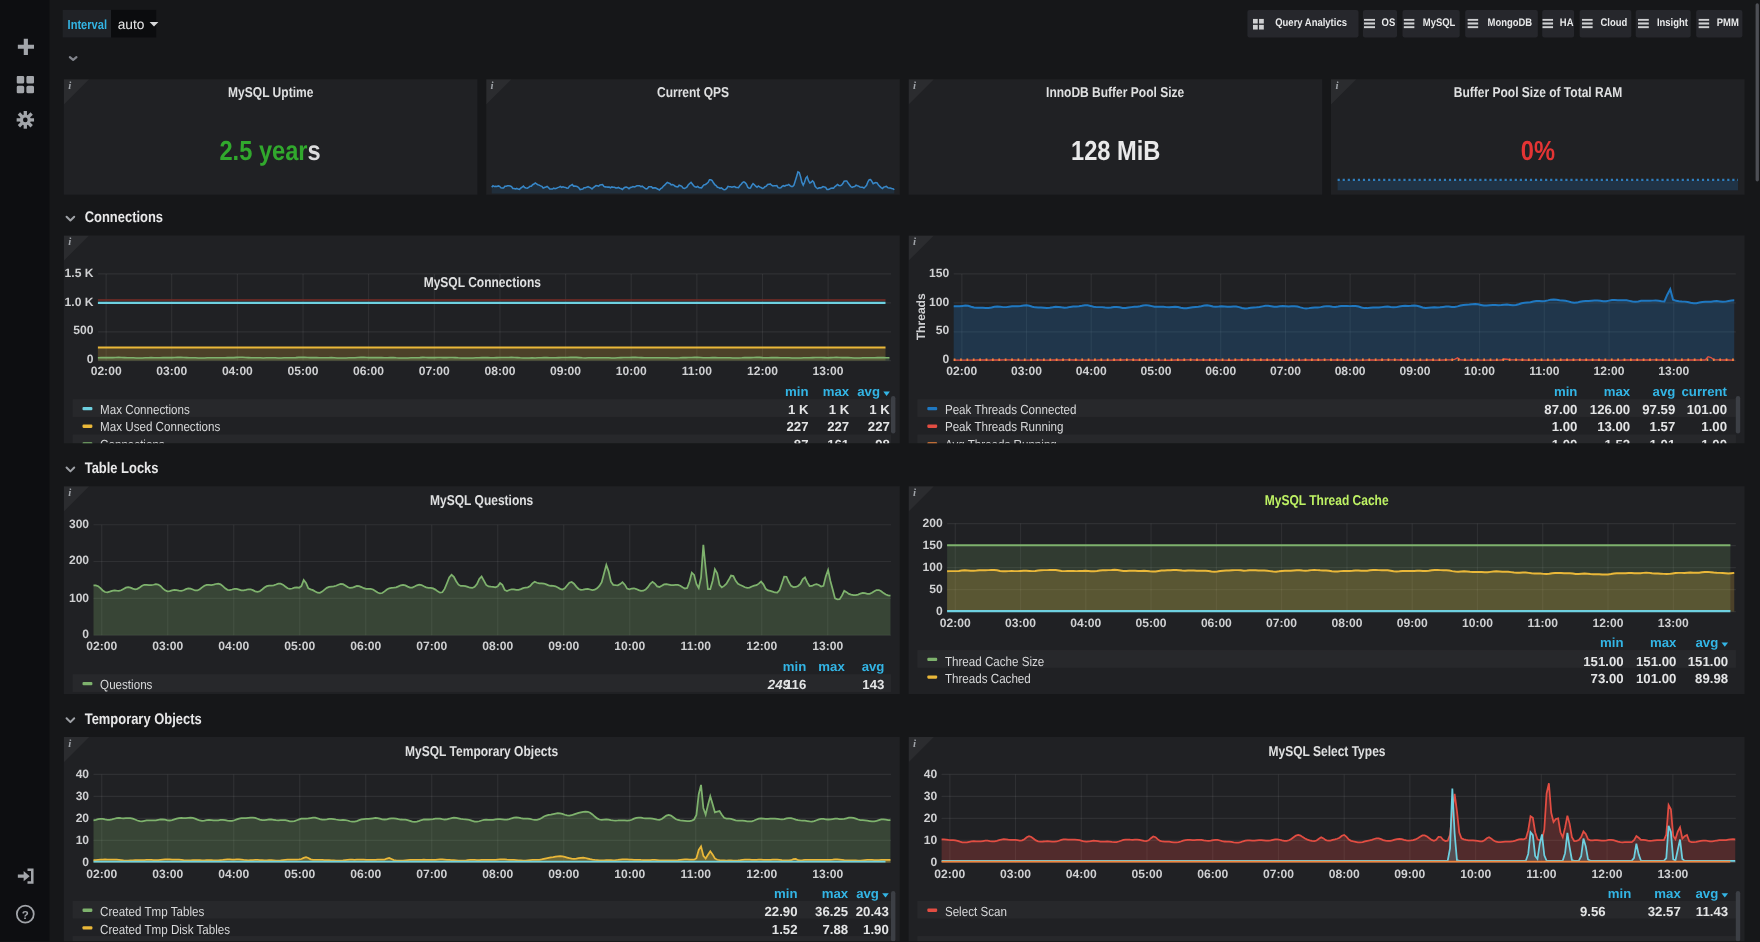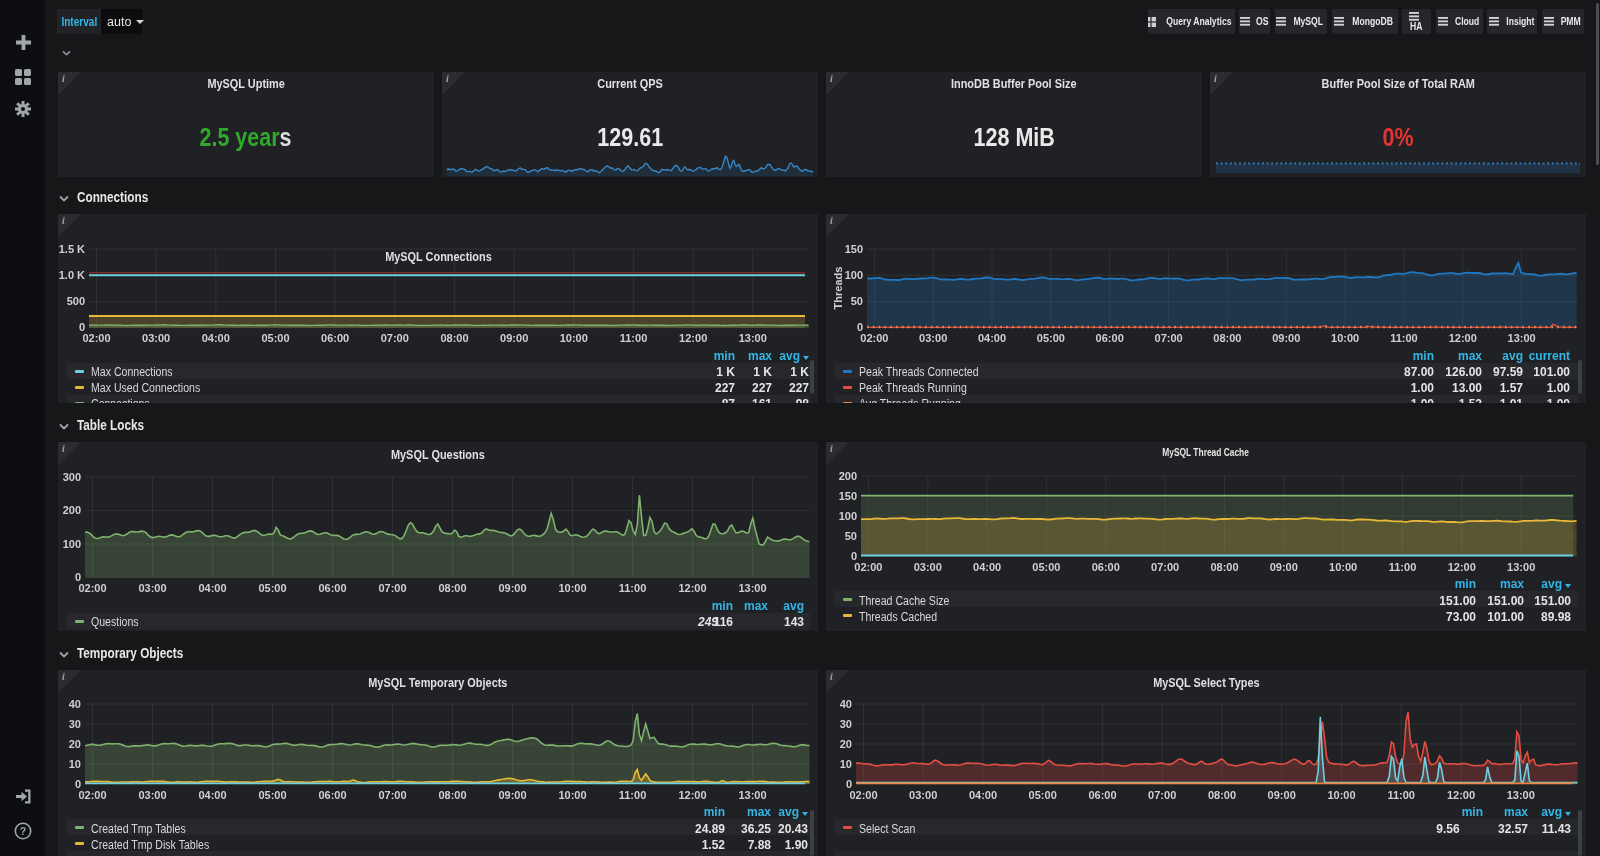--- a/index.html
+++ b/index.html
@@ -39,21 +39,21 @@
     <text x="9" y="13" text-anchor="middle" font-size="10.5" font-weight="700" fill="#a2a5aa" font-family="Liberation Sans">?</text>
   </svg>
 <div style="position:absolute;left:57px;top:9px;width:44px;height:25px;background:#202226;display:flex;align-items:center;justify-content:center;">
     <span style="font-size:12px;font-weight:700;color:#33b5e5;transform:scaleX(0.84);">Interval</span>
   </div>
 <div style="position:absolute;left:101px;top:9px;width:41px;height:25px;background:#0b0c0e;display:flex;align-items:center;padding-left:6px;box-sizing:border-box;">
     <span style="font-size:12.5px;color:#e6e6e6;">auto</span>
     <span style="display:inline-block;width:0;height:0;border-left:4px solid transparent;border-right:4px solid transparent;border-top:4.5px solid #d8d9da;margin-left:5px;"></span>
   </div>
 <div style="position:absolute;right:16px;top:9px;display:flex;gap:4.6px;">
-    <div style="width:87px;height:25px;background:#26272c;border-radius:2px;display:flex;align-items:center;justify-content:center;font-size:10px;font-weight:700;color:#e8e9ea;white-space:nowrap;overflow:hidden;box-sizing:border-box;">
+    <div style="width:101px;height:25px;background:#26272c;border-radius:2px;display:flex;align-items:center;justify-content:center;font-size:10px;font-weight:700;color:#e8e9ea;white-space:nowrap;overflow:hidden;box-sizing:border-box;">
       <svg width="10" height="10" style="margin-right:5px;flex:none;">
         <g fill="#cfd0d2">
           <rect x="0" y="0" width="4.4" height="4.4"></rect>
           <rect x="5.6" y="0" width="4.4" height="4.4"></rect>
           <rect x="0" y="5.6" width="4.4" height="4.4"></rect>
           <rect x="5.6" y="5.6" width="4.4" height="4.4"></rect>
         </g>
       </svg>
       <span style="display:inline-block;transform:scaleX(0.86);">Query Analytics</span>
     </div>
@@ -80,21 +80,21 @@
     <div style="width:66px;height:25px;background:#26272c;border-radius:2px;display:flex;align-items:center;justify-content:center;font-size:10px;font-weight:700;color:#e8e9ea;white-space:nowrap;overflow:hidden;box-sizing:border-box;">
       <svg width="10" height="9" style="margin-right:5px;flex:none;">
         <g fill="#cfd0d2">
           <rect x="0" y="0" width="10" height="1.9"></rect>
           <rect x="0" y="3.4" width="10" height="1.9"></rect>
           <rect x="0" y="6.8" width="10" height="1.9"></rect>
         </g>
       </svg>
       <span style="display:inline-block;transform:scaleX(0.86);">MongoDB</span>
     </div>
-    <div style="width:29px;height:25px;background:#26272c;border-radius:2px;display:flex;align-items:center;justify-content:center;font-size:10px;font-weight:700;color:#e8e9ea;white-space:nowrap;overflow:hidden;box-sizing:border-box;flex-direction:column;">
+    <div style="width:29px;height:25px;background:#26272c;border-radius:2px;display:flex;align-items:center;justify-content:center;font-size:10px;font-weight:700;color:#e8e9ea;white-space:nowrap;overflow:hidden;box-sizing:border-box;">
       <svg width="10" height="9" style="margin-right:5px;flex:none;">
         <g fill="#cfd0d2">
           <rect x="0" y="0" width="10" height="1.9"></rect>
           <rect x="0" y="3.4" width="10" height="1.9"></rect>
           <rect x="0" y="6.8" width="10" height="1.9"></rect>
         </g>
       </svg>
       <span style="display:inline-block;transform:scaleX(0.86);">HA</span>
     </div>
     <div style="width:47px;height:25px;background:#26272c;border-radius:2px;display:flex;align-items:center;justify-content:center;font-size:10px;font-weight:700;color:#e8e9ea;white-space:nowrap;overflow:hidden;box-sizing:border-box;">
@@ -145,21 +145,20 @@
 <div style="position:absolute;left:77px;top:645px;font-size:14px;font-weight:700;color:#e8e8e9;transform:scaleX(0.84);transform-origin:left;">Temporary Objects</div>
 <div style="position:absolute;left:1596px;top:3px;width:3px;height:162px;background:#4d4f55;border-radius:1.5px;"></div>
 <div style="position:absolute;left:58px;top:72px;width:376px;height:105px;background:#202124;overflow:hidden;">
     <div style="position:absolute;left:30px;right:30px;top:4px;text-align:center;font-size:13px;font-weight:700;color:#dfe0e1;white-space:nowrap;"><span style="display:inline-block;transform:scaleX(0.84);">MySQL Uptime</span></div>
     <div style="position:absolute;left:0;right:0;top:51px;text-align:center;font-size:25px;font-weight:700;"><span style="display:inline-block;transform:scaleX(0.86);white-space:nowrap;"><span style="color:rgba(50,172,45,0.97);">2.5 year</span><span style="color:#dcdcdd;">s</span></span></div>
     <div style="position:absolute;left:0;top:0;width:0;height:0;border-top:23px solid rgba(255,255,255,0.05);border-right:23px solid transparent;"></div>
     <div style="position:absolute;left:4px;top:1px;font:italic 700 10px 'Liberation Serif',serif;color:#9fa3a8;">i</div>
   </div>
 <div style="position:absolute;left:442px;top:72px;width:376px;height:105px;background:#202124;overflow:hidden;">
     <div style="position:absolute;left:30px;right:30px;top:4px;text-align:center;font-size:13px;font-weight:700;color:#dfe0e1;white-space:nowrap;"><span style="display:inline-block;transform:scaleX(0.84);">Current QPS</span></div>
-    <div style="position:absolute;left:0;right:0;top:51px;text-align:center;font-size:25px;font-weight:700;"><span style="display:inline-block;transform:scaleX(0.86);white-space:nowrap;"><span style="color:#e9e9ea;">129.61</span></span></div>
     <svg width="376" height="105" style="position:absolute;left:0;top:0;">
       <polygon points="5,104 5.0,98.3 6.2,96.8 7.4,97.6 8.6,97.4 9.8,97.5 11.0,97.0 12.2,97.4 13.4,98.8 14.6,98.9 15.8,98.9 17.0,97.4 18.2,97.3 19.4,96.8 20.6,96.8 21.8,97.1 23.0,97.6 24.2,99.4 25.4,99.4 26.6,99.8 27.8,99.3 29.0,99.9 30.2,100.2 31.4,99.1 32.6,98.2 33.8,97.2 35.0,98.5 36.2,98.9 37.4,99.1 38.6,98.3 39.8,97.4 41.0,97.3 42.2,95.9 43.4,95.3 44.6,94.3 45.8,95.2 47.0,95.9 48.2,96.3 49.4,97.0 50.6,97.4 51.8,98.9 53.0,98.4 54.2,98.0 55.4,97.5 56.6,98.4 57.8,99.9 59.0,99.9 60.2,99.9 61.4,99.0 62.6,99.5 63.8,99.2 65.0,98.6 66.2,98.1 67.4,97.5 68.6,98.3 69.8,97.8 71.0,98.3 72.2,98.4 73.4,99.1 74.6,98.9 75.8,97.2 77.0,96.5 78.2,95.8 79.4,97.2 80.6,97.2 81.8,97.4 83.0,97.7 84.2,98.7 85.4,100.3 86.6,100.0 87.8,99.9 89.0,98.7 90.2,98.6 91.4,98.1 92.6,97.7 93.8,98.3 95.0,98.8 96.2,99.8 97.4,98.5 98.6,97.6 99.8,96.7 101.0,96.9 102.2,97.3 103.4,96.2 104.6,96.0 105.8,95.8 107.0,97.4 108.2,97.9 109.4,98.0 110.6,98.1 111.8,98.0 113.0,98.7 114.2,97.9 115.4,98.2 116.6,98.2 117.8,98.8 119.0,98.9 120.2,98.4 121.4,99.1 122.6,99.4 123.8,100.3 125.0,99.1 126.2,98.3 127.4,98.1 128.6,98.6 129.8,99.5 131.0,98.5 132.2,98.3 133.4,97.6 134.6,97.9 135.8,97.5 137.0,96.8 138.2,96.9 139.4,96.8 140.6,97.7 141.8,97.3 143.0,98.2 144.2,99.0 145.4,99.7 146.6,99.4 147.8,97.7 149.0,97.7 150.2,97.7 151.4,99.0 152.6,98.8 153.8,98.8 155.0,99.4 156.2,100.0 157.4,100.8 158.6,99.5 159.8,98.8 161.0,97.3 162.2,96.3 163.4,95.0 164.6,93.8 165.8,94.4 167.0,94.8 168.2,96.0 169.4,95.7 170.6,96.3 171.8,97.3 173.0,97.8 174.2,97.9 175.4,96.4 176.6,96.8 177.8,97.4 179.0,99.0 180.2,99.3 181.4,98.8 182.6,98.0 183.8,95.9 185.0,94.8 186.2,93.7 187.4,95.3 188.6,96.9 189.8,97.9 191.0,98.1 192.2,97.4 193.4,98.4 194.6,98.6 195.8,98.8 197.0,97.1 198.2,96.0 199.4,95.7 200.6,94.8 201.8,93.8 203.0,91.4 204.2,91.4 205.4,92.2 206.6,94.2 207.8,95.8 209.0,96.7 210.2,98.3 211.4,98.5 212.6,99.2 213.8,98.8 215.0,99.7 216.2,100.5 217.4,100.3 218.6,99.3 219.8,97.4 221.0,97.7 222.2,97.7 223.4,98.2 224.6,97.7 225.8,97.5 227.0,98.4 228.2,98.5 229.4,98.6 230.6,96.7 231.8,95.5 233.0,93.9 234.2,93.3 235.4,94.1 236.6,95.4 237.8,98.2 239.0,99.1 240.2,99.0 241.4,96.5 242.6,94.9 243.8,95.9 245.0,97.3 246.2,98.2 247.4,97.1 248.6,97.9 249.8,98.4 251.0,99.2 252.2,98.9 253.4,97.8 254.6,97.3 255.8,95.8 257.0,95.6 258.2,95.2 259.4,96.4 260.6,97.1 261.8,96.9 263.0,96.9 264.2,96.8 265.4,98.6 266.6,98.9 267.8,98.7 269.0,97.5 270.2,96.8 271.4,97.2 272.6,96.5 273.8,96.5 275.0,95.7 276.2,96.8 277.4,97.5 278.6,97.5 279.8,96.2 281.0,92.4 282.2,88.5 283.4,84.3 284.6,84.9 285.8,88.6 287.0,93.8 288.2,96.3 289.4,93.7 290.6,89.9 291.8,88.5 293.0,92.3 294.2,94.4 295.4,93.7 296.6,92.4 297.8,93.7 299.0,97.4 300.2,98.7 301.4,99.5 302.6,98.7 303.8,98.8 305.0,98.4 306.2,97.6 307.4,97.9 308.6,98.4 309.8,100.3 311.0,100.3 312.2,99.9 313.4,99.1 314.6,98.9 315.8,99.1 317.0,97.6 318.2,96.8 319.4,95.7 320.6,96.6 321.8,96.9 323.0,96.3 324.2,94.9 325.4,92.7 326.6,92.5 327.8,92.5 329.0,94.4 330.2,95.9 331.4,97.6 332.6,98.4 333.8,97.8 335.0,97.5 336.2,96.3 337.4,96.8 338.6,97.2 339.8,98.1 341.0,98.2 342.2,98.2 343.4,98.9 344.6,97.8 345.8,96.5 347.0,93.2 348.2,91.3 349.4,91.2 350.6,92.9 351.8,95.0 353.0,94.4 354.2,94.0 355.4,94.3 356.6,96.3 357.8,97.4 359.0,98.6 360.2,99.4 361.4,98.1 362.6,97.8 363.8,97.4 365.0,98.6 366.2,98.9 367.4,98.9 368.6,99.3 369.8,99.5 371.0,100.5 371,104" fill="#1f78c1" fill-opacity="0.15"></polygon>
       <polyline points="5.0,98.3 6.2,96.8 7.4,97.6 8.6,97.4 9.8,97.5 11.0,97.0 12.2,97.4 13.4,98.8 14.6,98.9 15.8,98.9 17.0,97.4 18.2,97.3 19.4,96.8 20.6,96.8 21.8,97.1 23.0,97.6 24.2,99.4 25.4,99.4 26.6,99.8 27.8,99.3 29.0,99.9 30.2,100.2 31.4,99.1 32.6,98.2 33.8,97.2 35.0,98.5 36.2,98.9 37.4,99.1 38.6,98.3 39.8,97.4 41.0,97.3 42.2,95.9 43.4,95.3 44.6,94.3 45.8,95.2 47.0,95.9 48.2,96.3 49.4,97.0 50.6,97.4 51.8,98.9 53.0,98.4 54.2,98.0 55.4,97.5 56.6,98.4 57.8,99.9 59.0,99.9 60.2,99.9 61.4,99.0 62.6,99.5 63.8,99.2 65.0,98.6 66.2,98.1 67.4,97.5 68.6,98.3 69.8,97.8 71.0,98.3 72.2,98.4 73.4,99.1 74.6,98.9 75.8,97.2 77.0,96.5 78.2,95.8 79.4,97.2 80.6,97.2 81.8,97.4 83.0,97.7 84.2,98.7 85.4,100.3 86.6,100.0 87.8,99.9 89.0,98.7 90.2,98.6 91.4,98.1 92.6,97.7 93.8,98.3 95.0,98.8 96.2,99.8 97.4,98.5 98.6,97.6 99.8,96.7 101.0,96.9 102.2,97.3 103.4,96.2 104.6,96.0 105.8,95.8 107.0,97.4 108.2,97.9 109.4,98.0 110.6,98.1 111.8,98.0 113.0,98.7 114.2,97.9 115.4,98.2 116.6,98.2 117.8,98.8 119.0,98.9 120.2,98.4 121.4,99.1 122.6,99.4 123.8,100.3 125.0,99.1 126.2,98.3 127.4,98.1 128.6,98.6 129.8,99.5 131.0,98.5 132.2,98.3 133.4,97.6 134.6,97.9 135.8,97.5 137.0,96.8 138.2,96.9 139.4,96.8 140.6,97.7 141.8,97.3 143.0,98.2 144.2,99.0 145.4,99.7 146.6,99.4 147.8,97.7 149.0,97.7 150.2,97.7 151.4,99.0 152.6,98.8 153.8,98.8 155.0,99.4 156.2,100.0 157.4,100.8 158.6,99.5 159.8,98.8 161.0,97.3 162.2,96.3 163.4,95.0 164.6,93.8 165.8,94.4 167.0,94.8 168.2,96.0 169.4,95.7 170.6,96.3 171.8,97.3 173.0,97.8 174.2,97.9 175.4,96.4 176.6,96.8 177.8,97.4 179.0,99.0 180.2,99.3 181.4,98.8 182.6,98.0 183.8,95.9 185.0,94.8 186.2,93.7 187.4,95.3 188.6,96.9 189.8,97.9 191.0,98.1 192.2,97.4 193.4,98.4 194.6,98.6 195.8,98.8 197.0,97.1 198.2,96.0 199.4,95.7 200.6,94.8 201.8,93.8 203.0,91.4 204.2,91.4 205.4,92.2 206.6,94.2 207.8,95.8 209.0,96.7 210.2,98.3 211.4,98.5 212.6,99.2 213.8,98.8 215.0,99.7 216.2,100.5 217.4,100.3 218.6,99.3 219.8,97.4 221.0,97.7 222.2,97.7 223.4,98.2 224.6,97.7 225.8,97.5 227.0,98.4 228.2,98.5 229.4,98.6 230.6,96.7 231.8,95.5 233.0,93.9 234.2,93.3 235.4,94.1 236.6,95.4 237.8,98.2 239.0,99.1 240.2,99.0 241.4,96.5 242.6,94.9 243.8,95.9 245.0,97.3 246.2,98.2 247.4,97.1 248.6,97.9 249.8,98.4 251.0,99.2 252.2,98.9 253.4,97.8 254.6,97.3 255.8,95.8 257.0,95.6 258.2,95.2 259.4,96.4 260.6,97.1 261.8,96.9 263.0,96.9 264.2,96.8 265.4,98.6 266.6,98.9 267.8,98.7 269.0,97.5 270.2,96.8 271.4,97.2 272.6,96.5 273.8,96.5 275.0,95.7 276.2,96.8 277.4,97.5 278.6,97.5 279.8,96.2 281.0,92.4 282.2,88.5 283.4,84.3 284.6,84.9 285.8,88.6 287.0,93.8 288.2,96.3 289.4,93.7 290.6,89.9 291.8,88.5 293.0,92.3 294.2,94.4 295.4,93.7 296.6,92.4 297.8,93.7 299.0,97.4 300.2,98.7 301.4,99.5 302.6,98.7 303.8,98.8 305.0,98.4 306.2,97.6 307.4,97.9 308.6,98.4 309.8,100.3 311.0,100.3 312.2,99.9 313.4,99.1 314.6,98.9 315.8,99.1 317.0,97.6 318.2,96.8 319.4,95.7 320.6,96.6 321.8,96.9 323.0,96.3 324.2,94.9 325.4,92.7 326.6,92.5 327.8,92.5 329.0,94.4 330.2,95.9 331.4,97.6 332.6,98.4 333.8,97.8 335.0,97.5 336.2,96.3 337.4,96.8 338.6,97.2 339.8,98.1 341.0,98.2 342.2,98.2 343.4,98.9 344.6,97.8 345.8,96.5 347.0,93.2 348.2,91.3 349.4,91.2 350.6,92.9 351.8,95.0 353.0,94.4 354.2,94.0 355.4,94.3 356.6,96.3 357.8,97.4 359.0,98.6 360.2,99.4 361.4,98.1 362.6,97.8 363.8,97.4 365.0,98.6 366.2,98.9 367.4,98.9 368.6,99.3 369.8,99.5 371.0,100.5" fill="none" stroke="#3787c8" stroke-width="1.4"></polyline>
     </svg>
     <div style="position:absolute;left:0;top:0;width:0;height:0;border-top:23px solid rgba(255,255,255,0.05);border-right:23px solid transparent;"></div>
     <div style="position:absolute;left:4px;top:1px;font:italic 700 10px 'Liberation Serif',serif;color:#9fa3a8;">i</div>
   </div>
 <div style="position:absolute;left:826px;top:72px;width:376px;height:105px;background:#202124;overflow:hidden;">
     <div style="position:absolute;left:30px;right:30px;top:4px;text-align:center;font-size:13px;font-weight:700;color:#dfe0e1;white-space:nowrap;"><span style="display:inline-block;transform:scaleX(0.84);">InnoDB Buffer Pool Size</span></div>
     <div style="position:absolute;left:0;right:0;top:51px;text-align:center;font-size:25px;font-weight:700;"><span style="display:inline-block;transform:scaleX(0.86);white-space:nowrap;"><span style="color:#e9e9ea;">128 MiB</span></span></div>
@@ -393,21 +392,21 @@
       <line x1="517.1" y1="34" x2="517.1" y2="114" stroke="rgba(255,255,255,0.07)" stroke-width="1"></line>
       <line x1="576.5" y1="34" x2="576.5" y2="114" stroke="rgba(255,255,255,0.07)" stroke-width="1"></line>
       <line x1="635.8" y1="34" x2="635.8" y2="114" stroke="rgba(255,255,255,0.07)" stroke-width="1"></line>
       <line x1="695.2" y1="34" x2="695.2" y2="114" stroke="rgba(255,255,255,0.07)" stroke-width="1"></line>
       <polygon points="35.0,114.0 35.0,53.6 64.7,53.6 94.3,53.6 124.0,53.6 153.7,53.6 183.3,53.6 213.0,53.6 242.7,53.6 272.4,53.6 302.0,53.6 331.7,53.6 361.4,53.6 391.0,53.6 420.7,53.6 450.4,53.6 480.0,53.6 509.7,53.6 539.4,53.6 569.1,53.6 598.7,53.6 628.4,53.6 658.1,53.6 687.7,53.6 717.4,53.6 747.1,53.6 747.1,114.0" fill="#7eb26d" fill-opacity="0.18" stroke="none"></polygon>
       <polygon points="35.0,114.0 35.0,77.4 37.7,77.2 40.3,77.2 43.0,77.2 45.7,77.0 48.4,76.7 51.0,76.5 53.7,76.7 56.4,76.9 59.0,76.9 61.7,76.7 64.4,76.4 67.0,76.3 69.7,76.4 72.4,76.3 75.1,76.2 77.7,76.2 80.4,76.5 83.1,77.0 85.7,77.3 88.4,77.3 91.1,77.2 93.7,77.1 96.4,77.2 99.1,77.2 101.8,77.0 104.4,76.8 107.1,76.8 109.8,77.0 112.4,77.2 115.1,77.0 117.8,76.7 120.4,76.4 123.1,76.3 125.8,76.3 128.5,76.2 131.1,76.1 133.8,76.2 136.5,76.6 139.1,77.0 141.8,77.2 144.5,77.1 147.2,77.0 149.8,77.0 152.5,77.2 155.2,77.1 157.8,77.0 160.5,76.9 163.2,77.1 165.8,77.3 168.5,77.4 171.2,77.1 173.9,76.7 176.5,76.5 179.2,76.4 181.9,76.3 184.5,76.2 187.2,76.0 189.9,76.2 192.5,76.6 195.2,77.0 197.9,77.0 200.6,76.8 203.2,76.8 205.9,76.9 208.6,77.0 211.2,77.0 213.9,76.9 216.6,77.0 219.2,77.3 221.9,77.5 224.6,77.5 227.3,77.1 229.9,76.7 232.6,76.6 235.3,76.5 237.9,76.4 240.6,76.2 243.3,76.1 246.0,76.4 248.6,76.7 251.3,76.9 254.0,76.7 256.6,76.6 259.3,76.6 262.0,76.8 264.6,76.9 267.3,76.9 270.0,76.9 272.7,77.1 275.3,77.5 278.0,77.7 280.7,77.5 283.3,77.1 286.0,76.8 288.7,76.7 291.3,76.7 294.0,76.5 296.7,76.3 299.4,76.3 302.0,76.5 304.7,76.8 307.4,76.7 310.0,76.5 312.7,76.3 315.4,76.4 318.0,76.6 320.7,76.7 323.4,76.7 326.1,76.9 328.7,77.2 331.4,77.6 334.1,77.7 336.7,77.4 339.4,77.0 342.1,76.9 344.8,76.9 347.4,76.8 350.1,76.6 352.8,76.4 355.4,76.5 358.1,76.7 360.8,76.8 363.4,76.6 366.1,76.3 368.8,76.2 371.5,76.3 374.1,76.5 376.8,76.6 379.5,76.6 382.1,76.9 384.8,77.3 387.5,77.6 390.1,77.5 392.8,77.2 395.5,77.0 398.2,77.0 400.8,77.0 403.5,76.9 406.2,76.7 408.8,76.6 411.5,76.8 414.2,76.9 416.9,76.8 419.5,76.5 422.2,76.2 424.9,76.1 427.5,76.3 430.2,76.4 432.9,76.4 435.5,76.5 438.2,76.9 440.9,77.3 443.6,77.5 446.2,77.3 448.9,77.0 451.6,77.0 454.2,77.1 456.9,77.1 459.6,77.0 462.2,76.9 464.9,76.9 467.6,77.1 470.3,77.1 472.9,76.8 475.6,76.4 478.3,76.1 480.9,76.1 483.6,76.3 486.3,76.4 488.9,76.5 491.6,76.7 494.3,77.2 497.0,77.6 499.6,77.7 502.3,77.5 505.0,77.4 507.6,77.5 510.3,77.8 513.0,77.9 515.7,77.9 518.3,77.9 521.0,78.1 523.7,78.3 526.3,78.3 529.0,77.9 531.7,77.5 534.3,77.4 537.0,77.5 539.7,77.7 542.4,77.7 545.0,77.8 547.7,78.1 550.4,78.5 553.0,78.7 555.7,78.7 558.4,78.5 561.0,78.5 563.7,78.8 566.4,79.1 569.1,79.3 571.7,79.3 574.4,79.4 577.1,79.7 579.7,79.8 582.4,79.6 585.1,79.2 587.7,78.9 590.4,78.9 593.1,79.0 595.8,79.1 598.4,79.1 601.1,79.2 603.8,79.4 606.4,79.8 609.1,79.9 611.8,79.6 614.5,79.4 617.1,79.5 619.8,79.8 622.5,80.0 625.1,80.0 627.8,80.0 630.5,80.2 633.1,80.3 635.8,80.3 638.5,79.9 641.2,79.4 643.8,79.2 646.5,79.2 649.2,79.2 651.8,79.1 654.5,79.0 657.2,79.0 659.8,79.1 662.5,79.2 665.2,79.1 667.9,78.8 670.5,78.6 673.2,78.8 675.9,79.1 678.5,79.3 681.2,79.4 683.9,79.5 686.5,79.7 689.2,79.8 691.9,79.7 694.6,79.3 697.2,78.9 699.9,78.8 702.6,78.8 705.2,78.9 707.9,78.7 710.6,78.5 713.3,78.6 715.9,78.7 718.6,78.6 721.3,78.3 723.9,78.0 726.6,77.9 729.3,78.2 731.9,78.5 734.6,78.7 737.3,78.8 740.0,79.0 742.6,79.2 745.3,79.4 748.0,79.1 750.6,78.8 750.6,114.0" fill="#eab839" fill-opacity="0.22" stroke="none"></polygon>
       <polyline points="35.0,53.6 64.7,53.6 94.3,53.6 124.0,53.6 153.7,53.6 183.3,53.6 213.0,53.6 242.7,53.6 272.4,53.6 302.0,53.6 331.7,53.6 361.4,53.6 391.0,53.6 420.7,53.6 450.4,53.6 480.0,53.6 509.7,53.6 539.4,53.6 569.1,53.6 598.7,53.6 628.4,53.6 658.1,53.6 687.7,53.6 717.4,53.6 747.1,53.6" fill="none" stroke="#7eb26d" stroke-width="1.8"></polyline>
       <polyline points="35.0,77.4 37.7,77.2 40.3,77.2 43.0,77.2 45.7,77.0 48.4,76.7 51.0,76.5 53.7,76.7 56.4,76.9 59.0,76.9 61.7,76.7 64.4,76.4 67.0,76.3 69.7,76.4 72.4,76.3 75.1,76.2 77.7,76.2 80.4,76.5 83.1,77.0 85.7,77.3 88.4,77.3 91.1,77.2 93.7,77.1 96.4,77.2 99.1,77.2 101.8,77.0 104.4,76.8 107.1,76.8 109.8,77.0 112.4,77.2 115.1,77.0 117.8,76.7 120.4,76.4 123.1,76.3 125.8,76.3 128.5,76.2 131.1,76.1 133.8,76.2 136.5,76.6 139.1,77.0 141.8,77.2 144.5,77.1 147.2,77.0 149.8,77.0 152.5,77.2 155.2,77.1 157.8,77.0 160.5,76.9 163.2,77.1 165.8,77.3 168.5,77.4 171.2,77.1 173.9,76.7 176.5,76.5 179.2,76.4 181.9,76.3 184.5,76.2 187.2,76.0 189.9,76.2 192.5,76.6 195.2,77.0 197.9,77.0 200.6,76.8 203.2,76.8 205.9,76.9 208.6,77.0 211.2,77.0 213.9,76.9 216.6,77.0 219.2,77.3 221.9,77.5 224.6,77.5 227.3,77.1 229.9,76.7 232.6,76.6 235.3,76.5 237.9,76.4 240.6,76.2 243.3,76.1 246.0,76.4 248.6,76.7 251.3,76.9 254.0,76.7 256.6,76.6 259.3,76.6 262.0,76.8 264.6,76.9 267.3,76.9 270.0,76.9 272.7,77.1 275.3,77.5 278.0,77.7 280.7,77.5 283.3,77.1 286.0,76.8 288.7,76.7 291.3,76.7 294.0,76.5 296.7,76.3 299.4,76.3 302.0,76.5 304.7,76.8 307.4,76.7 310.0,76.5 312.7,76.3 315.4,76.4 318.0,76.6 320.7,76.7 323.4,76.7 326.1,76.9 328.7,77.2 331.4,77.6 334.1,77.7 336.7,77.4 339.4,77.0 342.1,76.9 344.8,76.9 347.4,76.8 350.1,76.6 352.8,76.4 355.4,76.5 358.1,76.7 360.8,76.8 363.4,76.6 366.1,76.3 368.8,76.2 371.5,76.3 374.1,76.5 376.8,76.6 379.5,76.6 382.1,76.9 384.8,77.3 387.5,77.6 390.1,77.5 392.8,77.2 395.5,77.0 398.2,77.0 400.8,77.0 403.5,76.9 406.2,76.7 408.8,76.6 411.5,76.8 414.2,76.9 416.9,76.8 419.5,76.5 422.2,76.2 424.9,76.1 427.5,76.3 430.2,76.4 432.9,76.4 435.5,76.5 438.2,76.9 440.9,77.3 443.6,77.5 446.2,77.3 448.9,77.0 451.6,77.0 454.2,77.1 456.9,77.1 459.6,77.0 462.2,76.9 464.9,76.9 467.6,77.1 470.3,77.1 472.9,76.8 475.6,76.4 478.3,76.1 480.9,76.1 483.6,76.3 486.3,76.4 488.9,76.5 491.6,76.7 494.3,77.2 497.0,77.6 499.6,77.7 502.3,77.5 505.0,77.4 507.6,77.5 510.3,77.8 513.0,77.9 515.7,77.9 518.3,77.9 521.0,78.1 523.7,78.3 526.3,78.3 529.0,77.9 531.7,77.5 534.3,77.4 537.0,77.5 539.7,77.7 542.4,77.7 545.0,77.8 547.7,78.1 550.4,78.5 553.0,78.7 555.7,78.7 558.4,78.5 561.0,78.5 563.7,78.8 566.4,79.1 569.1,79.3 571.7,79.3 574.4,79.4 577.1,79.7 579.7,79.8 582.4,79.6 585.1,79.2 587.7,78.9 590.4,78.9 593.1,79.0 595.8,79.1 598.4,79.1 601.1,79.2 603.8,79.4 606.4,79.8 609.1,79.9 611.8,79.6 614.5,79.4 617.1,79.5 619.8,79.8 622.5,80.0 625.1,80.0 627.8,80.0 630.5,80.2 633.1,80.3 635.8,80.3 638.5,79.9 641.2,79.4 643.8,79.2 646.5,79.2 649.2,79.2 651.8,79.1 654.5,79.0 657.2,79.0 659.8,79.1 662.5,79.2 665.2,79.1 667.9,78.8 670.5,78.6 673.2,78.8 675.9,79.1 678.5,79.3 681.2,79.4 683.9,79.5 686.5,79.7 689.2,79.8 691.9,79.7 694.6,79.3 697.2,78.9 699.9,78.8 702.6,78.8 705.2,78.9 707.9,78.7 710.6,78.5 713.3,78.6 715.9,78.7 718.6,78.6 721.3,78.3 723.9,78.0 726.6,77.9 729.3,78.2 731.9,78.5 734.6,78.7 737.3,78.8 740.0,79.0 742.6,79.2 745.3,79.4 748.0,79.1 750.6,78.8" fill="none" stroke="#eab839" stroke-width="1.8"></polyline>
       <polyline points="35.0,113.6 64.7,113.6 94.3,113.6 124.0,113.6 153.7,113.6 183.3,113.6 213.0,113.6 242.7,113.6 272.4,113.6 302.0,113.6 331.7,113.6 361.4,113.6 391.0,113.6 420.7,113.6 450.4,113.6 480.0,113.6 509.7,113.6 539.4,113.6 569.1,113.6 598.7,113.6 628.4,113.6 658.1,113.6 687.7,113.6 717.4,113.6 747.1,113.6" fill="none" stroke="#6ed0e0" stroke-width="2"></polyline>
     </svg>
-    <div style="position:absolute;left:40px;right:40px;top:5px;text-align:center;font-size:10px;font-weight:700;color:#e5e5e5;white-space:nowrap;"><span style="display:inline-block;transform:scaleX(0.84);">MySQL Thread Cache</span></div>
+    <div style="position:absolute;left:40px;right:40px;top:5px;text-align:center;font-size:13px;font-weight:700;color:#bef264;white-space:nowrap;"><span style="display:inline-block;transform:scaleX(0.84);">MySQL Thread Cache</span></div>
     <div style="position:absolute;left:-29px;top:27.5px;width:60px;text-align:right;font-size:11px;font-weight:700;color:#cfd0d2;">200</div>
     <div style="position:absolute;left:-29px;top:47.5px;width:60px;text-align:right;font-size:11px;font-weight:700;color:#cfd0d2;">150</div>
     <div style="position:absolute;left:-29px;top:67.5px;width:60px;text-align:right;font-size:11px;font-weight:700;color:#cfd0d2;">100</div>
     <div style="position:absolute;left:-29px;top:87.5px;width:60px;text-align:right;font-size:11px;font-weight:700;color:#cfd0d2;">50</div>
     <div style="position:absolute;left:-29px;top:107.5px;width:60px;text-align:right;font-size:11px;font-weight:700;color:#cfd0d2;">0</div>
     <div style="position:absolute;left:18.4px;top:118.5px;width:48px;text-align:center;font-size:11px;font-weight:700;color:#cfd0d2;">02:00</div>
     <div style="position:absolute;left:77.8px;top:118.5px;width:48px;text-align:center;font-size:11px;font-weight:700;color:#cfd0d2;">03:00</div>
     <div style="position:absolute;left:137.1px;top:118.5px;width:48px;text-align:center;font-size:11px;font-weight:700;color:#cfd0d2;">04:00</div>
     <div style="position:absolute;left:196.4px;top:118.5px;width:48px;text-align:center;font-size:11px;font-weight:700;color:#cfd0d2;">05:00</div>
     <div style="position:absolute;left:255.8px;top:118.5px;width:48px;text-align:center;font-size:11px;font-weight:700;color:#cfd0d2;">06:00</div>
@@ -484,21 +483,21 @@
     <div style="position:absolute;left:610.5px;top:118.5px;width:48px;text-align:center;font-size:11px;font-weight:700;color:#cfd0d2;">12:00</div>
     <div style="position:absolute;left:670.5px;top:118.5px;width:48px;text-align:center;font-size:11px;font-weight:700;color:#cfd0d2;">13:00</div>
     <div style="position:absolute;left:8px;right:8px;top:135px;height:14px;">
       <div style="position:absolute;left:589px;top:0;width:70px;text-align:right;font-size:12px;font-weight:700;color:#33b5e5;">min</div>
       <div style="position:absolute;left:635px;top:0;width:70px;text-align:right;font-size:12px;font-weight:700;color:#33b5e5;">max</div>
       <div style="position:absolute;left:672px;top:0;width:70px;text-align:right;font-size:12px;font-weight:700;color:#33b5e5;">avg<span style="display:inline-block;width:0;height:0;border-left:3px solid transparent;border-right:3px solid transparent;border-top:4px solid #33b5e5;margin-left:3px;"></span></div>
     </div>
     <div style="position:absolute;left:8px;right:8px;top:149px;height:16px;background:rgba(255,255,255,0.035);">
       <div style="position:absolute;left:9px;top:7px;width:9px;height:3px;border-radius:1px;background:#7eb26d;"></div>
       <div style="position:absolute;left:25px;top:2.5px;font-size:12px;color:#d8d9da;white-space:nowrap;transform:scaleX(0.88);transform-origin:left;">Created Tmp Tables</div>
-      <div style="position:absolute;left:589px;top:2.5px;width:70px;text-align:right;font-size:12px;font-weight:700;color:#e3e4e5;">24.89</div>
+      <div style="position:absolute;left:589px;top:2.5px;width:70px;text-align:right;font-size:12px;font-weight:700;color:#e3e4e5;">22.90</div>
       <div style="position:absolute;left:635px;top:2.5px;width:70px;text-align:right;font-size:12px;font-weight:700;color:#e3e4e5;">36.25</div>
       <div style="position:absolute;left:672px;top:2.5px;width:70px;text-align:right;font-size:12px;font-weight:700;color:#e5e5e5;">20.43</div>
     </div>
     <div style="position:absolute;left:8px;right:8px;top:165px;height:16px;">
       <div style="position:absolute;left:9px;top:7px;width:9px;height:3px;border-radius:1px;background:#eab839;"></div>
       <div style="position:absolute;left:25px;top:2.5px;font-size:12px;color:#d8d9da;white-space:nowrap;transform:scaleX(0.88);transform-origin:left;">Created Tmp Disk Tables</div>
       <div style="position:absolute;left:589px;top:2.5px;width:70px;text-align:right;font-size:12px;font-weight:700;color:#e3e4e5;">1.52</div>
       <div style="position:absolute;left:635px;top:2.5px;width:70px;text-align:right;font-size:12px;font-weight:700;color:#e3e4e5;">7.88</div>
       <div style="position:absolute;left:672px;top:2.5px;width:70px;text-align:right;font-size:12px;font-weight:700;color:#e3e4e5;">1.90</div>
     </div>

